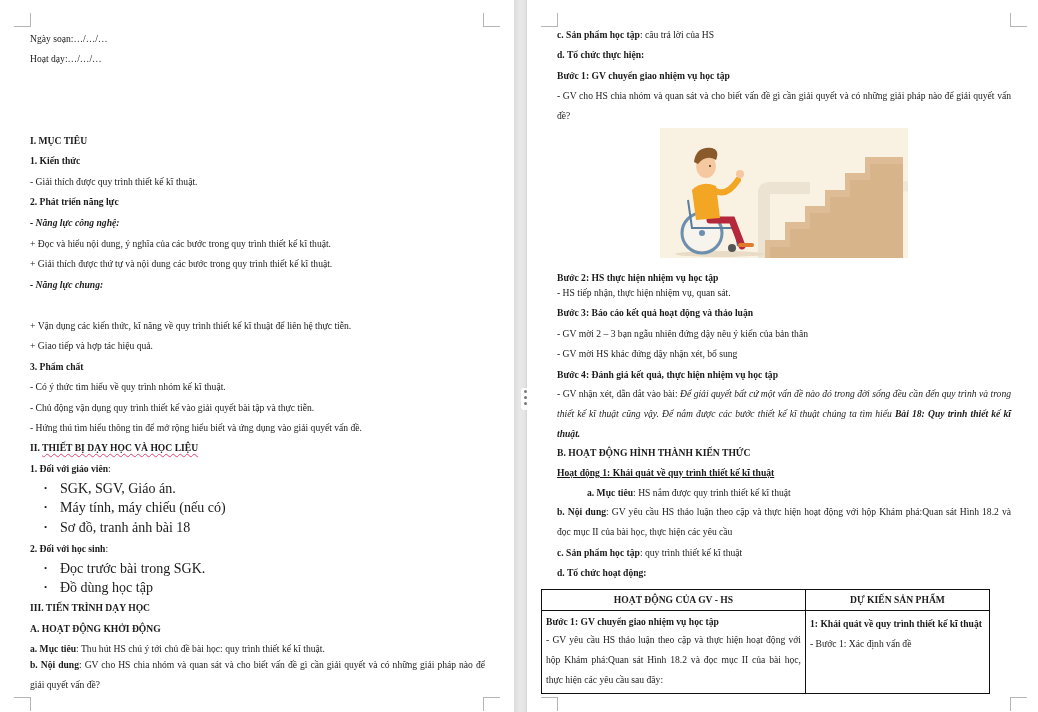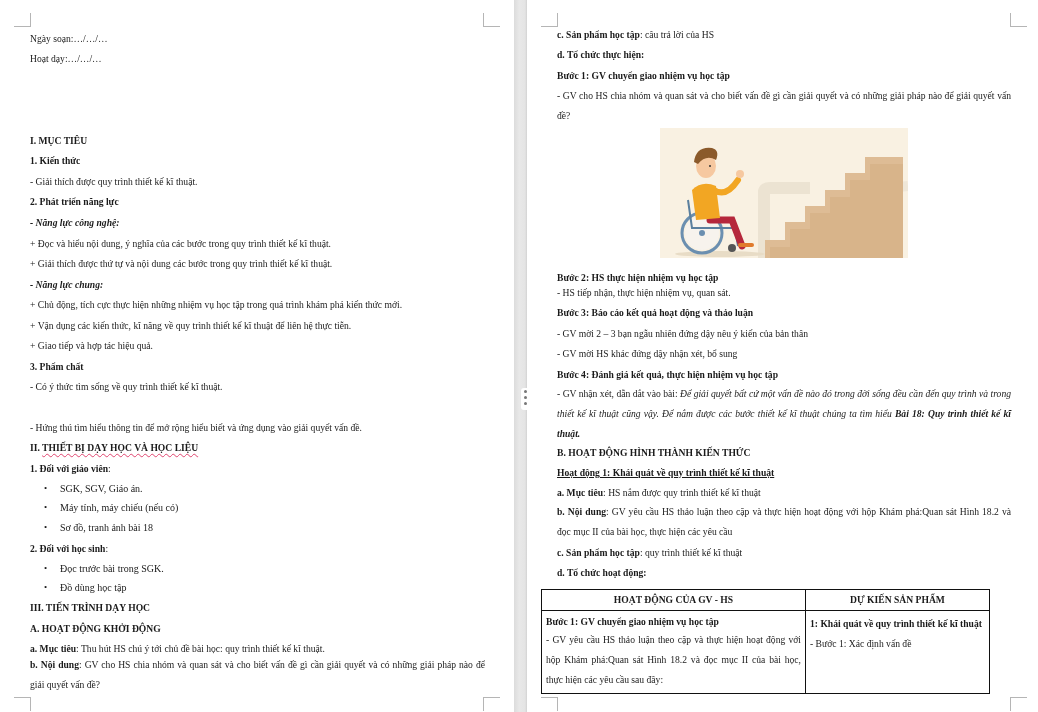--- a/index.html
+++ b/index.html
@@ -22,21 +22,21 @@
     .crop.tr { width: 17px; height: 14px; border-left-width: 1px; border-bottom-width: 1px; }
     .crop.bl { width: 17px; height: 14px; border-right-width: 1px; border-top-width: 1px; }
     .crop.br { width: 17px; height: 14px; border-left-width: 1px; border-top-width: 1px; }
 
     .line { position: absolute; font-size: 9.6px; line-height: 13px; white-space: nowrap; }
     .b { font-weight: bold; }
     .i { font-style: italic; }
     .bi { font-weight: bold; font-style: italic; }
     .title { color: #2e74b5; font-weight: bold; font-size: 10px; letter-spacing: 0.2px; }
     .squiggle { text-decoration: underline wavy #e0456f; text-decoration-thickness: 1px; text-underline-offset: 2px; }
-    .bullet { position: absolute; font-size: 10px; line-height: 13px; white-space: nowrap; }
+    .bullet { position: absolute; font-size: 14px; line-height: 13px; white-space: nowrap; }
     .bullet::before { content: "•"; position: absolute; left: -16px; font-size: 9px; }
     .justify { position: absolute; font-size: 9.6px; line-height: 20px; text-align: justify; white-space: normal; }
 
     .figure { position: absolute; left: 660px; top: 128px; width: 248px; height: 130px; background: #f9f1e2; overflow: hidden; }
 
     table.activity { position: absolute; left: 541px; top: 589px; width: 449px; border-collapse: collapse; font-size: 9.6px; }
     table.activity th, table.activity td { border: 1px solid #111; vertical-align: top; padding: 3px 4px; }
     table.activity th { font-weight: bold; text-align: center; height: 21px; line-height: 14px; }
     table.activity td { line-height: 20px; height: 83px; }
     table.activity td.col1 { width: 264px; text-align: justify; }
@@ -55,25 +55,25 @@
 
 
   <div class="line b" style="left:30px;top:134px;">I. MỤC TIÊU</div>
   <div class="line b" style="left:30px;top:154px;">1. Kiến thức</div>
   <div class="line" style="left:30px;top:175px;">- Giải thích được quy trình thiết kế kĩ thuật.</div>
   <div class="line b" style="left:30px;top:195px;">2. Phát triển năng lực</div>
   <div class="line bi" style="left:30px;top:216px;">- Năng lực công nghệ:</div>
   <div class="line" style="left:30px;top:257px;">+ Giải thích được thứ tự và nội dung các bước trong quy trình thiết kế kĩ thuật.</div>
   <div class="line" style="left:30px;top:237px;">+ Đọc và hiểu nội dung, ý nghĩa của các bước trong quy trình thiết kế kĩ thuật.</div>
   <div class="line bi" style="left:30px;top:278px;">- Năng lực chung:</div>
-  <div class="line" style="left:30px;top:298px;">+ Chủ động, tích cực thực hiện những nhiệm vụ học tập trong quá trình khám phá kiến thức mới.</div>
   <div class="line" style="left:30px;top:319px;">+ Vận dụng các kiến thức, kĩ năng về quy trình thiết kế kĩ thuật để liên hệ thực tiễn.</div>
   <div class="line" style="left:30px;top:339px;">+ Giao tiếp và hợp tác hiệu quả.</div>
   <div class="line b" style="left:30px;top:360px;">3. Phẩm chất</div>
-  <div class="line" style="left:30px;top:380px;">- Có ý thức tìm sống về quy trình thiết kế kĩ thuật.</div>
+  <div class="line" style="left:30px;top:380px;">- Có ý thức tìm hiểu về quy trình nhóm kế kĩ thuật.</div>
+  <div class="line" style="left:30px;top:401px;">- Chủ động vận dụng quy trình thiết kế vào giải quyết bài tập và thực tiễn.</div>
   <div class="line" style="left:30px;top:421px;">- Hứng thú tìm hiểu thông tin để mở rộng hiểu biết và ứng dụng vào giải quyết vấn đề.</div>
 
   <div class="line b" style="left:30px;top:441px;">
     <span>II. </span><span class="squiggle">THIẾT BỊ DẠY HỌC VÀ HỌC LIỆU</span>
   </div>
   <div class="line" style="left:30px;top:462px;">
     <span class="b">1. Đối với giáo viên</span><span>:</span>
   </div>
   <div class="bullet" style="left:60px;top:482px;">SGK, SGV, Giáo án.</div>
   <div class="bullet" style="left:60px;top:501px;">Máy tính, máy chiếu (nếu có)</div>
@@ -155,21 +155,21 @@
 <div class="line b" style="left:557px;top:306px;">Bước 3: Báo cáo kết quả hoạt động và thảo luận</div>
 <div class="line" style="left:557px;top:327px;">- GV mời 2 – 3 bạn ngẫu nhiên đứng dậy nêu ý kiến của bản thân</div>
 <div class="line" style="left:557px;top:347px;">- GV mời HS khác đứng dậy nhận xét, bổ sung</div>
 <div class="line b" style="left:557px;top:368px;">Bước 4: Đánh giá kết quả, thực hiện nhiệm vụ học tập</div>
 <div class="justify" style="left:557px;top:384px;width:454px;">
   <span>- GV nhận xét, dẫn dắt vào bài: </span><span class="i">Để giải quyết bất cứ một vấn đề nào đó trong đời sống đều cần đến quy trình và trong thiết kế kĩ thuật cũng vậy. Để nắm được các bước thiết kế kĩ thuật chúng ta tìm hiểu </span><span class="bi">Bài 18: Quy trình thiết kế kĩ thuật.</span>
 </div>
 
 <div class="line b" style="left:557px;top:446px;">B. HOẠT ĐỘNG HÌNH THÀNH KIẾN THỨC</div>
 <div class="line b" style="left:557px;top:466px;text-decoration:underline;">Hoạt động 1: Khái quát về quy trình thiết kế kĩ thuật</div>
-<div class="line" style="left:557px;top:486px;">
+<div class="line" style="left:587px;top:486px;">
   <span class="b">a. Mục tiêu</span><span>: HS nắm được quy trình thiết kế kĩ thuật</span>
 </div>
 <div class="justify" style="left:557px;top:502px;width:454px;">
   <span class="b">b. Nội dung</span><span>: GV yêu cầu HS thảo luận theo cặp và thực hiện hoạt động với hộp Khám phá:Quan sát Hình 18.2 và đọc mục II của bài học, thực hiện các yêu cầu</span>
 </div>
 <div class="line" style="left:557px;top:546px;">
   <span class="b">c. Sản phẩm học tập</span><span>: quy trình thiết kế kĩ thuật</span>
 </div>
 <div class="line b" style="left:557px;top:566px;">d. Tổ chức hoạt động:</div>
 

